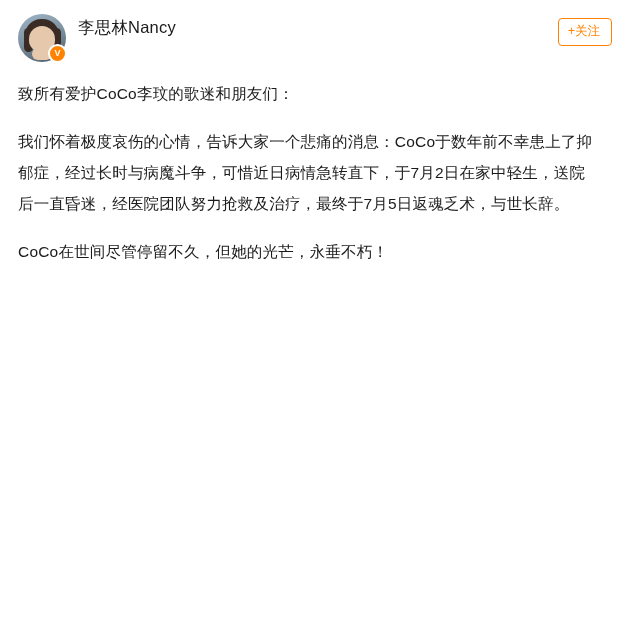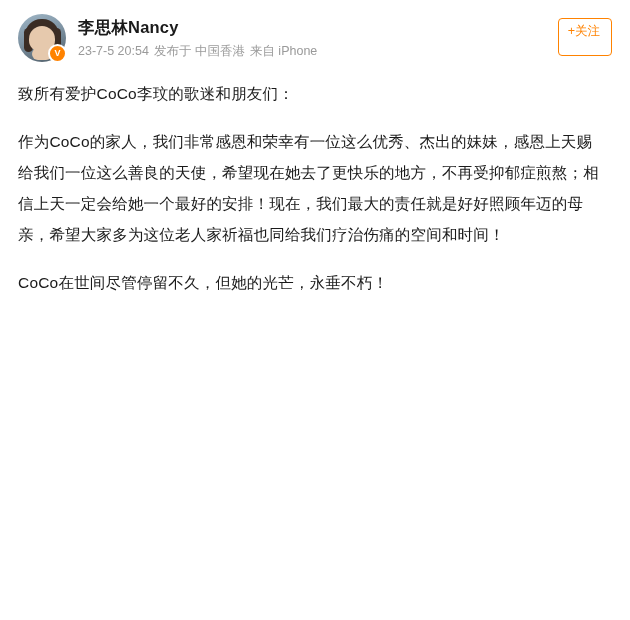--- a/index.html
+++ b/index.html
@@ -102,21 +102,21 @@
     line-height: 15px;
     text-align: center;
     font-weight: bold;
   }
   .meta {
     padding-top: 2px;
     min-width: 0;
   }
   .username {
     font-size: 16.5px;
-    font-weight: bold;
+    font-weight: normal;
     color: #1a1a1a;
     letter-spacing: 0.2px;
     line-height: 22px;
   }
   .subline {
     margin-top: 4px;
     font-size: 12.5px;
     color: #9a9a9a;
     line-height: 18px;
     white-space: nowrap;
@@ -128,21 +128,21 @@
   .follow-btn {
     position: absolute;
     right: 0;
     top: 4px;
     border: 1px solid #ff8200;
     color: #ff8200;
     background: #fff;
     border-radius: 4px;
     font-size: 12.5px;
     line-height: 1;
-    padding: 6px 11px 17px 9px;
+    padding: 6px 11px 7px 9px;
     cursor: pointer;
     white-space: nowrap;
   }
   
   .content {
     margin-top: 8px;
     font-size: 15.5px;
     line-height: 31px;
     color: #1a1a1a;
     letter-spacing: 0.2px;
@@ -166,29 +166,24 @@
         <div class="hair2"></div>
         <div class="hair3"></div>
         <div class="face"></div>
         <div class="hand"></div>
       </div>
       <div class="vbadge">V</div>
     </div>
 
     <div class="meta">
       <div class="username">李思林Nancy</div>
-      <div class="subline">
-        <span>23-7-5 20:54</span><span class="sep"></span><span>发布于</span>
-        <span>中国香港</span><span class="sep"></span><span>来自</span>
-        <span>iPhone</span>
-      </div>
     </div>
 
     <div class="follow-btn">+关注</div>
   </div>
 
   <div class="content">
     <p>致所有爱护CoCo李玟的歌迷和朋友们：</p>
-    <p>作为CoCo的家人，我们非常感恩和荣幸有一位这么优秀、杰出的妹妹，感恩上天赐给我们一位这么善良的天使，希望现在她去了更快乐的地方，不再受抑郁症煎熬；相信上天一定会给她一个最好的安排！现在，我们最大的责任就是好好照顾年迈的母亲，希望大家多为这位老人家祈福也同给我们疗治伤痛的空间和时间！</p>
+    <p>我们怀着极度哀伤的心情，告诉大家一个悲痛的消息：CoCo于数年前不幸患上了抑郁症，经过长时与病魔斗争，可惜近日病情急转直下，于7月2日在家中轻生，送院后一直昏迷，经医院团队努力抢救及治疗，最终于7月5日返魂乏术，与世长辞。</p>
     <p>CoCo在世间尽管停留不久，但她的光芒，永垂不朽！</p>
   </div>
 
 </div>
 
 </body></html>

